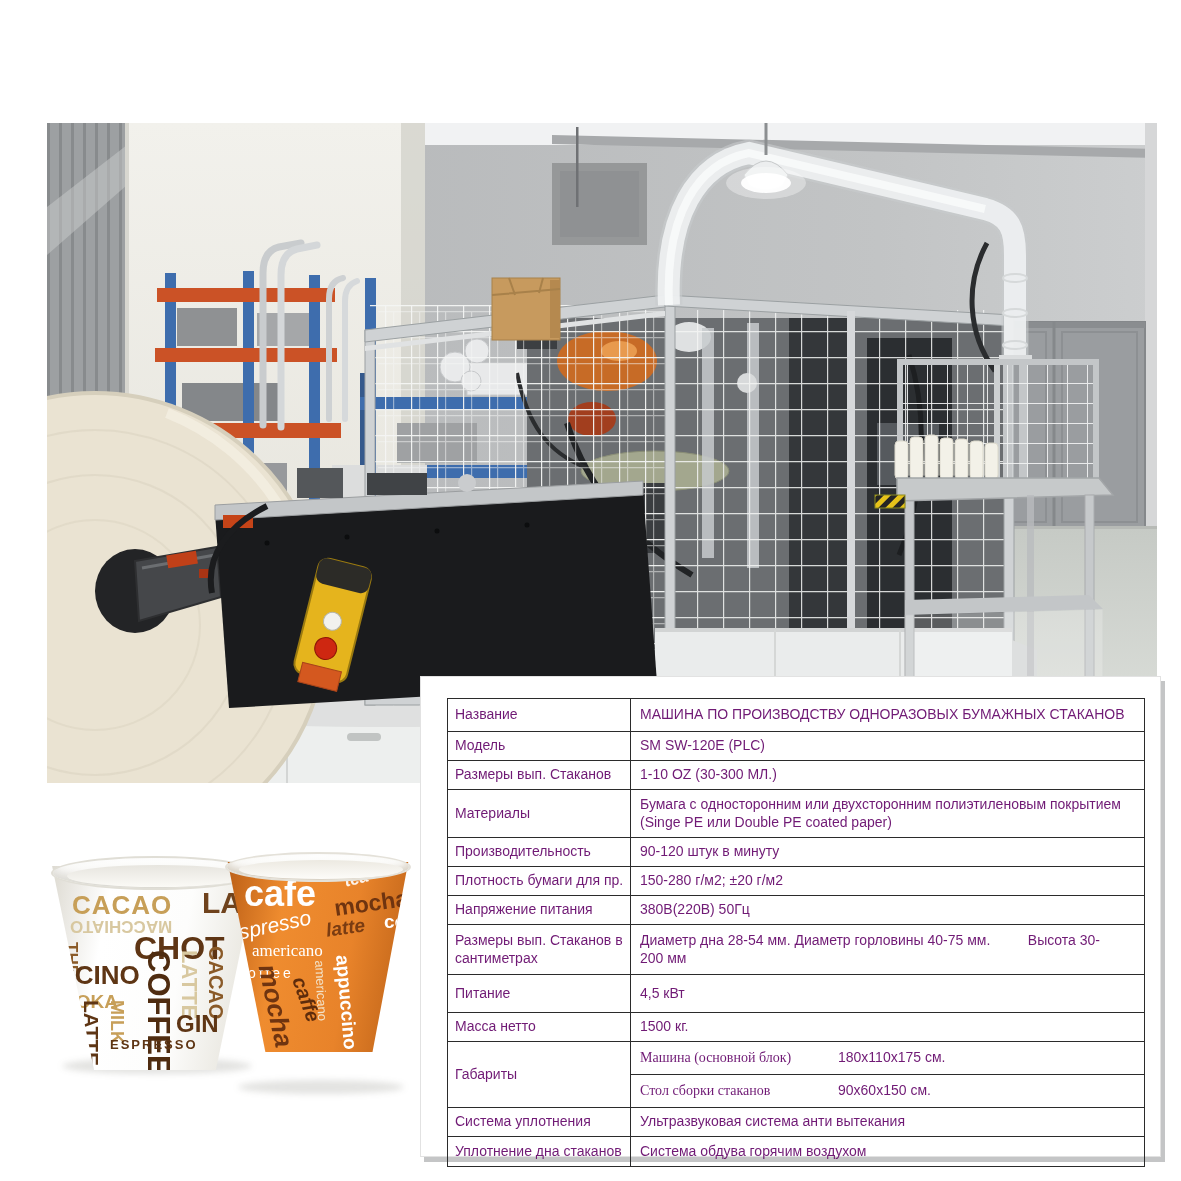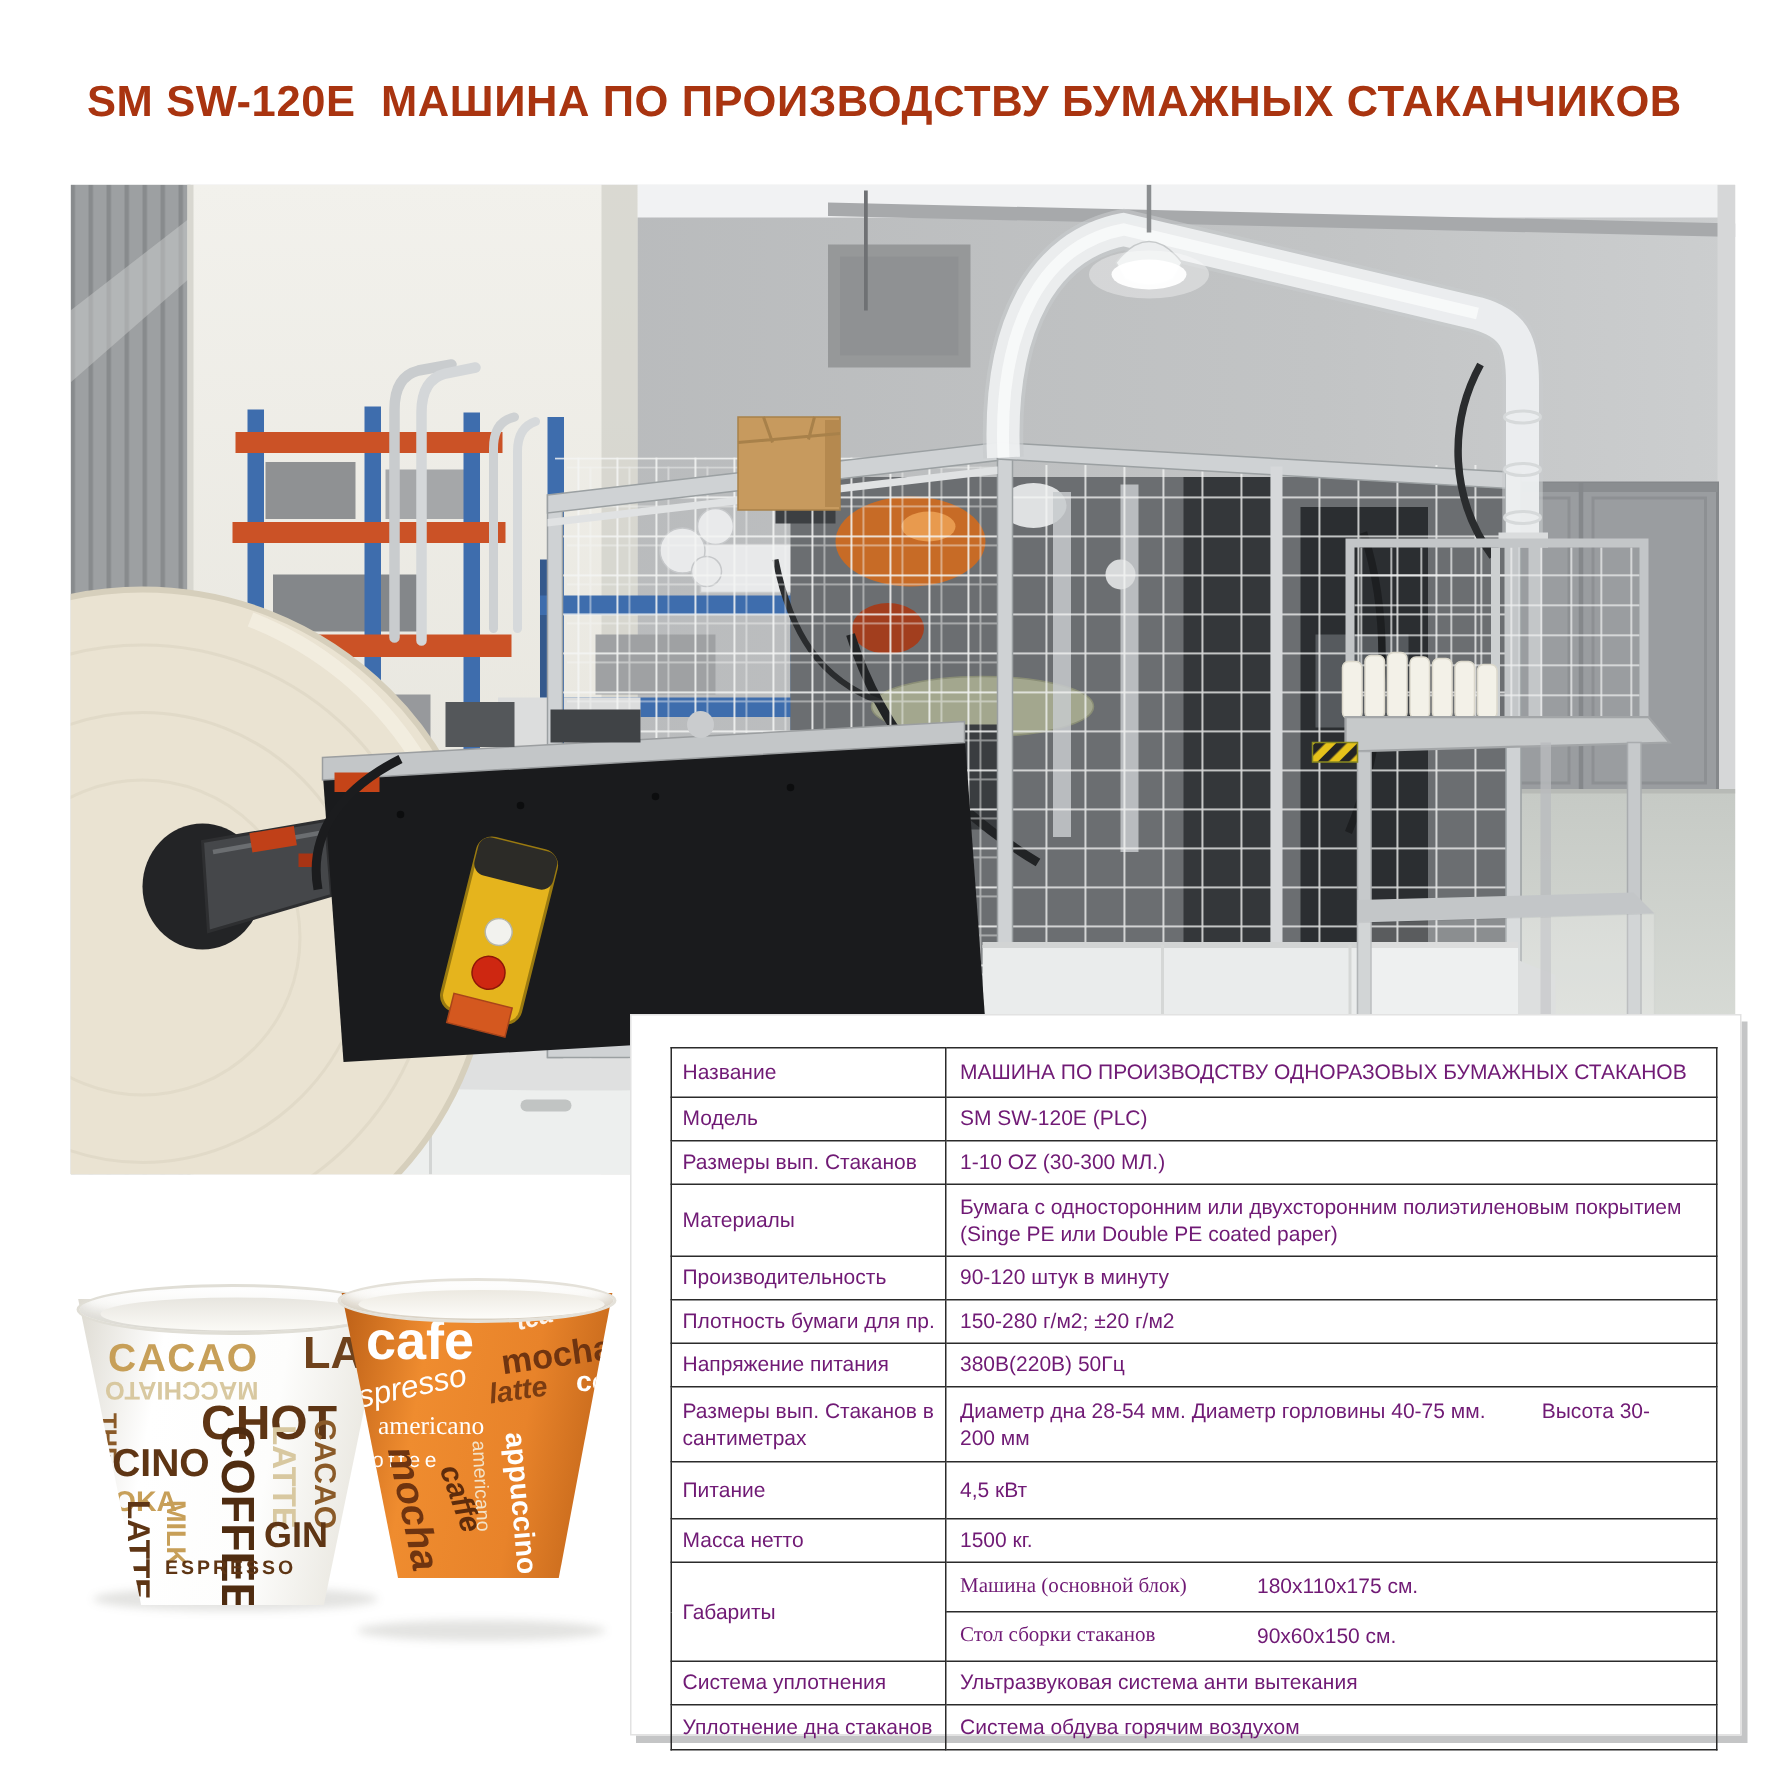--- a/index.html
+++ b/index.html
@@ -85,21 +85,20 @@
   .ow9 { left:56px; top:100px; font-size:26px; color:#6f3410; font-style:italic; transform:rotate(78deg); transform-origin:0 0; }
   .ow10 { left:128px; top:92px; font-size:19px; color:#ffffff; transform:rotate(85deg); transform-origin:0 0; }
   .ow11 { left:102px; top:98px; font-size:13px; color:#f2e2c8; transform:rotate(87deg); transform-origin:0 0; font-weight:normal; }
   .ow12 { left:84px; top:112px; font-size:20px; color:#5e2c0c; font-style:italic; transform:rotate(70deg); transform-origin:0 0; }
 </style>
 </head>
 <body>
 
 <div class="page">
 
-  <div class="title">SM SW-120E  МАШИНА ПО ПРОИЗВОДСТВУ БУМАЖНЫХ СТАКАНЧИКОВ</div>
 
   <div class="photo">
     <svg width="1110" height="660" viewBox="0 0 1110 660">
       <defs>
         <linearGradient id="wallGrad" x1="0" y1="0" x2="1" y2="0">
           <stop offset="0" stop-color="#b2b4b6"></stop>
             <stop offset="0.75" stop-color="#c2c4c5"></stop>
             <stop offset="1" stop-color="#cccecf"></stop>
         </linearGradient>
         <linearGradient id="floorGrad" x1="0" y1="0" x2="0" y2="1">

